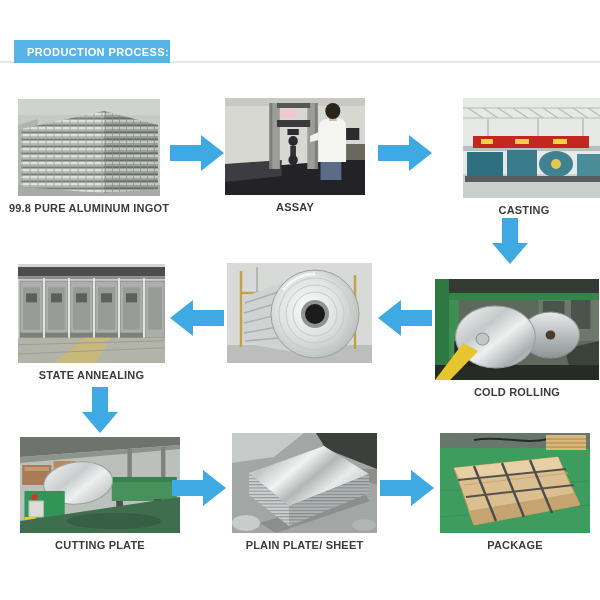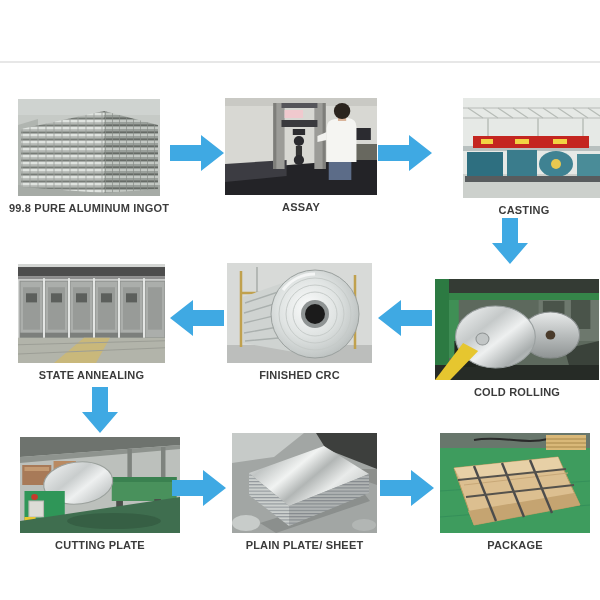--- a/index.html
+++ b/index.html
@@ -10,41 +10,44 @@
               color:#fff;font-size:11px;font-weight:bold;letter-spacing:.4px;
               display:flex;align-items:center;padding-left:13px;box-sizing:border-box;}
   .cell{position:absolute;margin:0;}
   .photo{position:relative;width:100%;overflow:hidden;}
   .photo svg{display:block;width:100%;height:100%;}
   .caption{position:absolute;left:-30px;right:-30px;top:100%;margin-top:6px;text-align:center;
            font-size:11px;font-weight:bold;color:#3b3b3b;letter-spacing:.2px;white-space:nowrap;}
   .arrow{position:absolute;}
   
   .c1{left:18px;top:99px;width:142px;}   .c1 .photo{height:97px;}
-  .c2{left:225px;top:98px;width:152px;}  .c2 .photo{height:97px;}
+  .c2{left:225px;top:98px;width:140px;}  .c2 .photo{height:97px;}
   .c3{left:435px;top:98px;width:150px;padding-left:28px;}  .c3 .photo{height:100px;}
   .c4{left:18px;top:264px;width:147px;}  .c4 .photo{height:99px;}
   .c5{left:227px;top:263px;width:145px;} .c5 .photo{height:100px;}
   .c6{left:435px;top:279px;width:164px;} .c6 .photo{height:101px;}
   .c7{left:20px;top:437px;width:160px;}  .c7 .photo{height:96px;}
   .c8{left:232px;top:433px;width:145px;border-radius:8px;} .c8 .photo{height:100px;}
   .c9{left:440px;top:433px;width:150px;} .c9 .photo{height:100px;}
   
   .a1{left:170px;top:134px;} .a2{left:378px;top:134px;}
   .d1{left:491px;top:218px;}
   .a3{left:378px;top:299px;} .a4{left:170px;top:299px;}
   .d2{left:81px;top:387px;}
   .a5{left:172px;top:469px;} .a6{left:380px;top:469px;}
 </style>
 </head>
 <body>
 
 <div class="canvas">
 
   <div class="divider"></div>
+  <div class="header-bar" style="background: rgb(87, 180, 230);">
+    <span>PRODUCTION PROCESS:</span>
+  </div>
 
   <figure class="cell c1">
     <div class="photo">
       <svg viewBox="0 0 142 97" preserveAspectRatio="none">
         <defs>
           <pattern id="ig-l" width="8" height="7" patternUnits="userSpaceOnUse">
             <rect width="8" height="7" fill="#b4b8b4"></rect>
               <rect width="8" height="2.2" fill="#dfe3df"></rect>
             <rect y="4.6" width="8" height="1.6" fill="#777c77"></rect>
               <rect x="3.6" width="0.8" height="7" fill="#999e99"></rect>
@@ -217,21 +220,20 @@
         <g fill="none" stroke="#c6cbc9">
             <circle cx="88" cy="51" r="36"></circle>
             <circle cx="88" cy="51" r="29"></circle>
             <circle cx="88" cy="51" r="22"></circle>
           </g>
         <circle cx="88" cy="51" r="14" fill="#8f9494"></circle>
           <circle cx="88" cy="51" r="10" fill="#1b1b1b"></circle>
         <path d="M56,27 A40,40 0 0,1 88,11" stroke="#ffffff" stroke-width="3" fill="none" opacity="0.7"></path>
       </svg>
     </div>
-    <figcaption class="caption" style="color: rgb(59, 59, 59);">FINISHED CRC</figcaption>
   </figure>
 
   <svg class="arrow a3" width="54" height="38" viewBox="0 0 54 38">
     <polygon points="54,11 23,11 23,1 0,19 23,37 23,27 54,27" fill="#3fa9e3"></polygon>
   </svg>
 
   <figure class="cell c6">
     <div class="photo">
       <svg viewBox="0 0 152 101" preserveAspectRatio="none">
         <defs>

